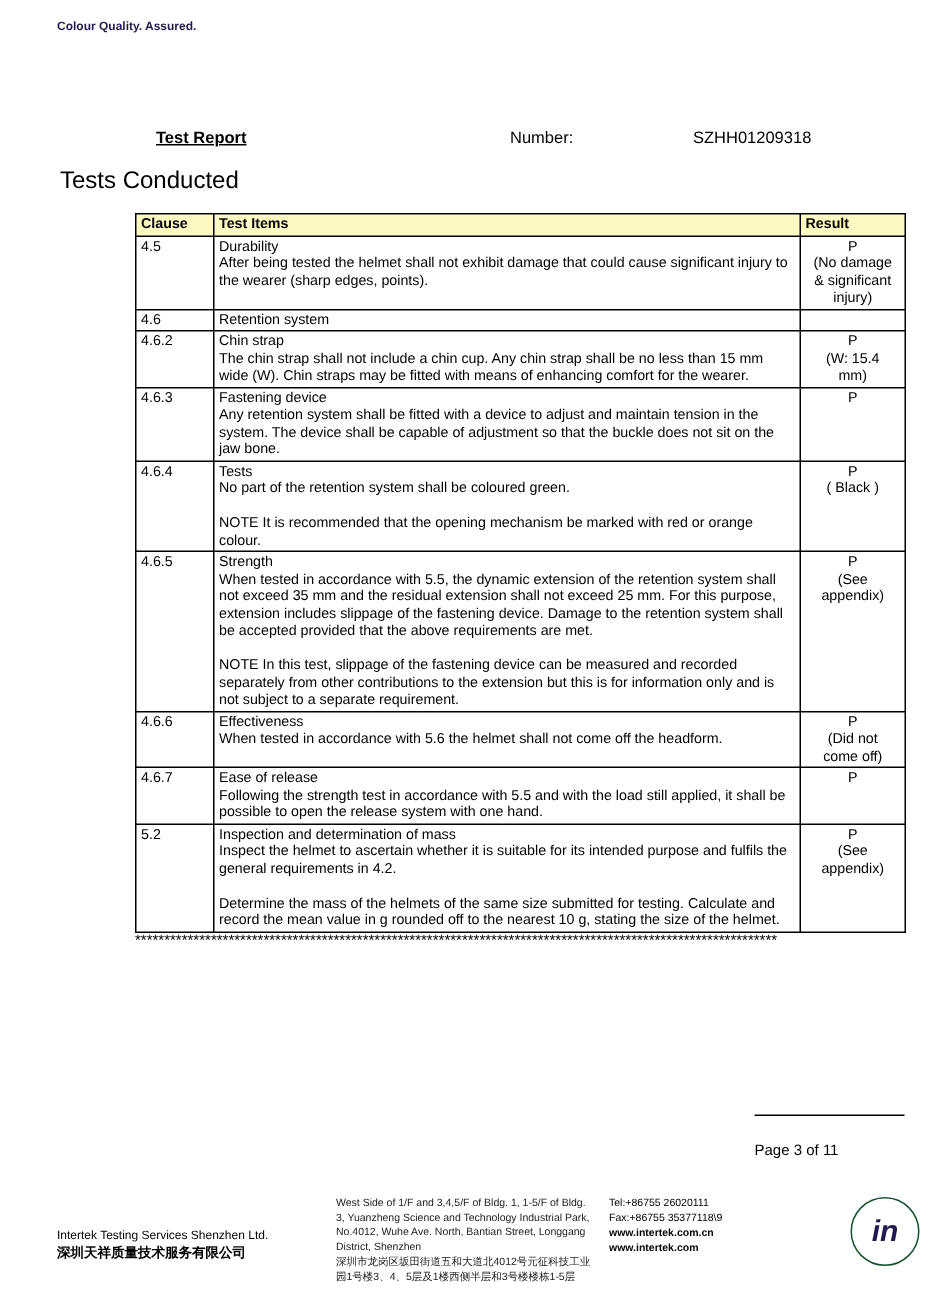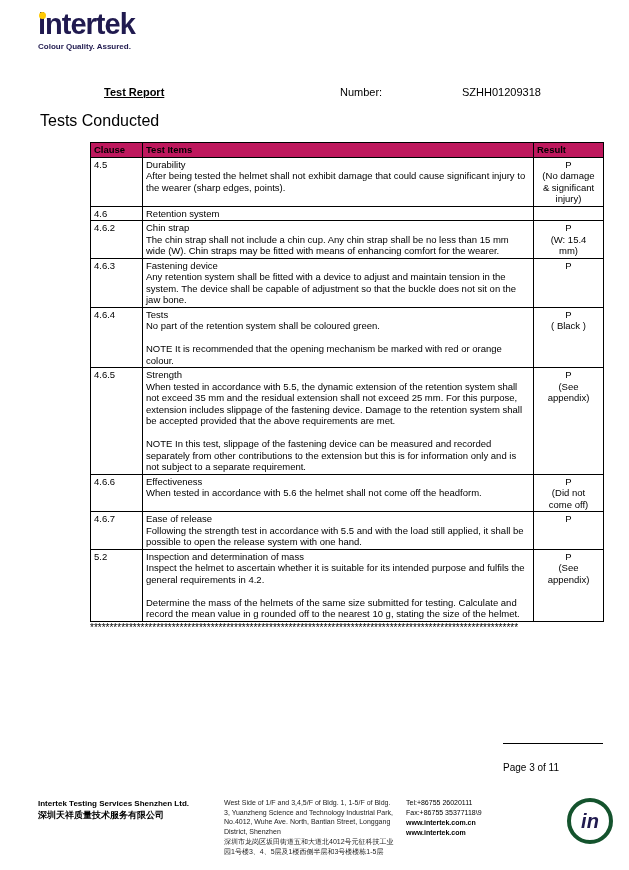--- a/index.html
+++ b/index.html
@@ -38,21 +38,21 @@
 
   
   .table-wrap { position: absolute; top: 142px; left: 90px; width: 513px; }
   table { border-collapse: collapse; width: 100%; table-layout: fixed; }
   th, td {
     border: 1px solid #000;
     font-size: 9.5px; line-height: 11.5px;
     padding: 1px 3px; vertical-align: top;
     text-align: left;
   }
-  th { background: #be185d; font-weight: bold; }
+  th { background: #fef9c3; font-weight: bold; }
   col.c-clause { width: 52px; }
   col.c-items  { width: 391px; }
   col.c-result { width: 70px; }
   .cell-body, .result-cell { white-space: pre-line; }
   .result-cell { text-align: center; }
 
   .asterisks {
     width: 513px; overflow: hidden; white-space: nowrap;
     font-size: 10px; line-height: 10px; margin-top: 1px;
   }
@@ -63,44 +63,40 @@
     width: 100px; border-top: 1px solid #000;
     padding-top: 18px; font-size: 10px;
   }
 
   
   .footer {
     position: absolute; left: 38px; right: 16px; bottom: 14px;
     display: flex; align-items: flex-start;
   }
   .f-col1 { width: 186px; padding-right: 10px; }
-  .f-col1 .en { font-size: 8px; font-weight: bold; line-height: 11px; }
+  .f-col1 .en { font-size: 8px; font-weight: normal; line-height: 11px; margin-top: 20px; }
   .f-col1 .cn { font-size: 9px; font-weight: bold; line-height: 12px; }
   .f-col2 { width: 182px; padding-right: 12px; font-size: 7px; line-height: 9.5px; color: #222; }
   .f-col2 .cn { margin-top: 1px; }
   .f-col3 { width: 118px; font-size: 7px; line-height: 10px; }
   .f-col3 .web { font-weight: bold; }
   .f-col4 { flex: 1; display: flex; justify-content: flex-end; }
   .circle-mark {
     width: 46px; height: 46px; border-radius: 50%;
-    border: 4px solid #14532d;
+    border: 1px solid #14532d;
     display: flex; align-items: center; justify-content: center;
     font-size: 20px; font-weight: bold; font-style: italic; color: #201a4f;
   }
 </style>
 </head>
 <body>
 
 <div class="page">
 
   <div class="logo">
-    <div class="logo-text-wrap">
-      <span class="logo-text">intertek</span>
-      <span class="logo-dot"></span>
-    </div>
     <div class="tagline">Colour Quality. Assured.</div>
   </div>
 
   <div class="report-title">Test Report</div>
   <div class="report-number-label">Number:</div>
   <div class="report-number-value">SZHH01209318</div>
   <div class="section-label">Tests Conducted</div>
 
   <div class="table-wrap">
     <table>

